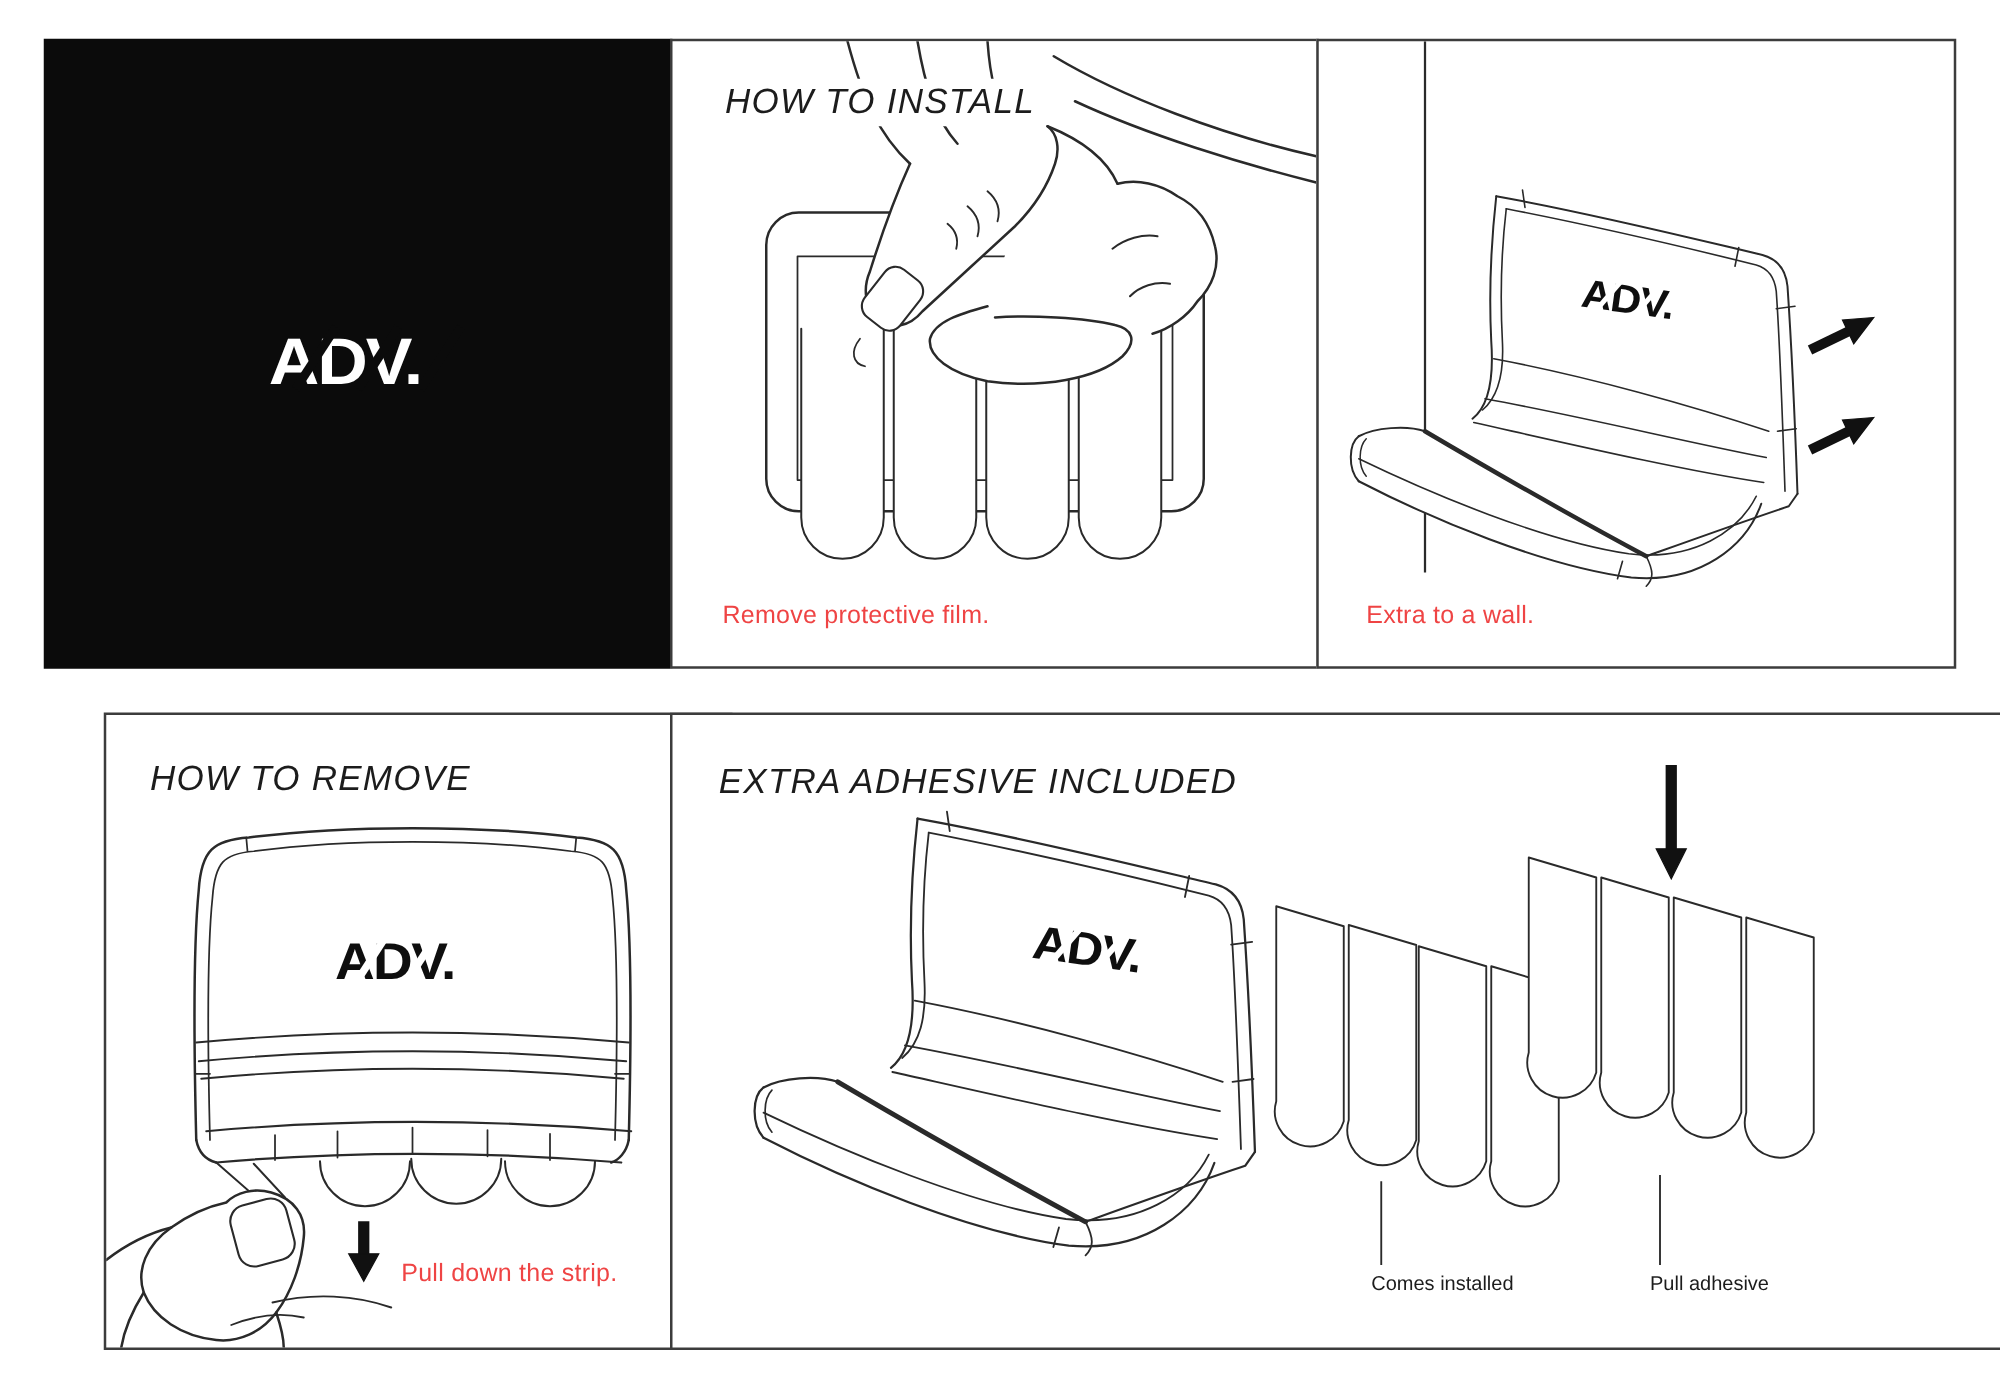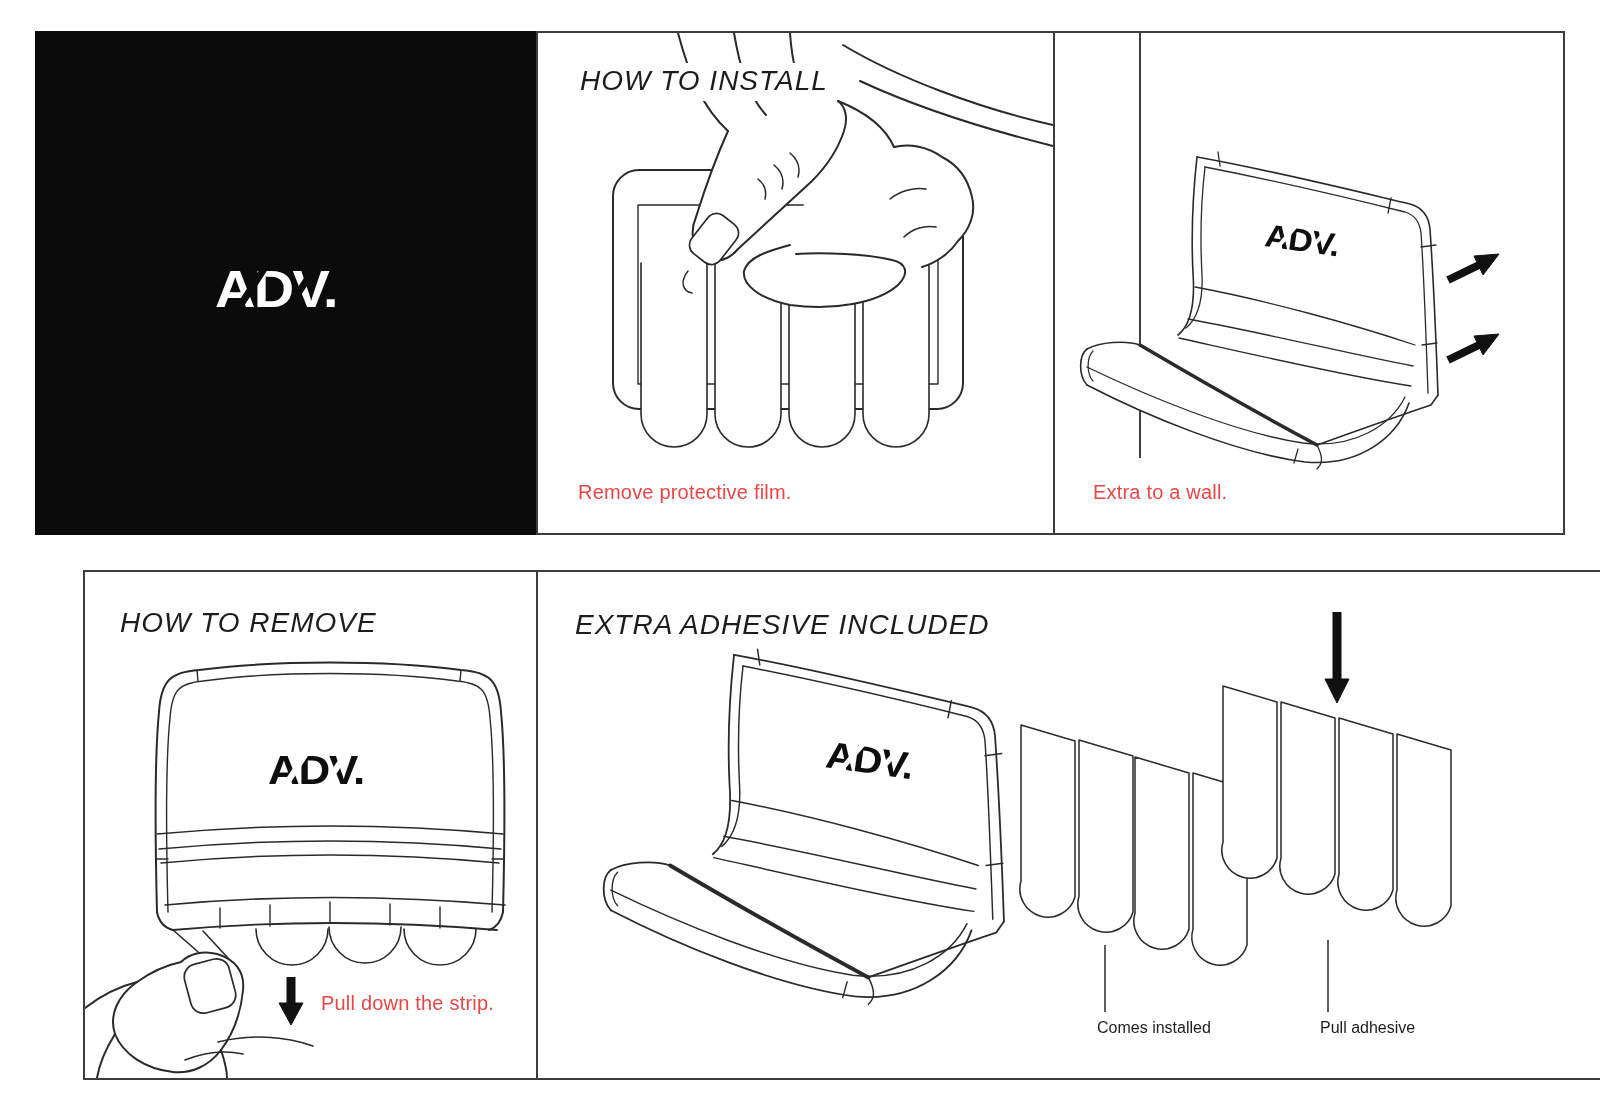--- a/index.html
+++ b/index.html
@@ -174,21 +174,21 @@
         <polygon points="206,453 194,431 218,431"></polygon>
       </g>
     </svg>
     <div class="panel-title" style="left:35px;top:33px;">HOW TO REMOVE</div>
     <div class="adv on-white" style="left:183px;top:176px;font-size:44px;">
       <span class="txt">ADV.</span>
       <i class="cut c1"></i>
       <i class="cut c2"></i>
       <i class="cut c3"></i>
     </div>
-    <div class="caption" style="left:236px;top:420px;">Pull down the strip.</div>
+    <div class="caption" style="left:236px;top:436px;">Pull down the strip.</div>
   </div>
 
   <div class="panel" id="extra">
     <svg viewBox="0 0 1025 506" width="1025" height="506" xmlns="http://www.w3.org/2000/svg">
       <use href="#hanger34" xlink:href="#hanger34" transform="translate(37,-56) scale(1.12)"></use>
 
       <g stroke="#2a2a2a" stroke-width="1.5" fill="#ffffff" stroke-linejoin="round">
         <path d="M655,201 L709,217 L709,373 A27,27 0 0 1 655,357 Z"></path>
         <path d="M597,185 L651,201 L651,357 A27,27 0 0 1 597,341 Z"></path>
         <path d="M541,168 L595,184 L595,340 A27,27 0 0 1 541,324 Z"></path>

